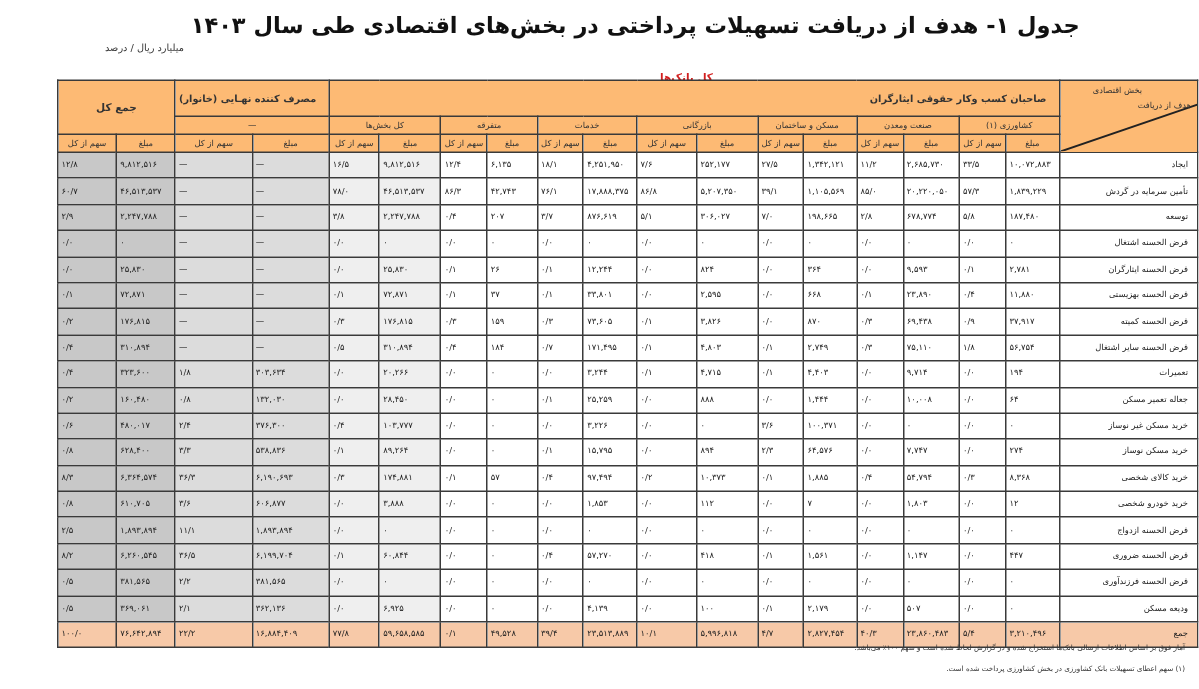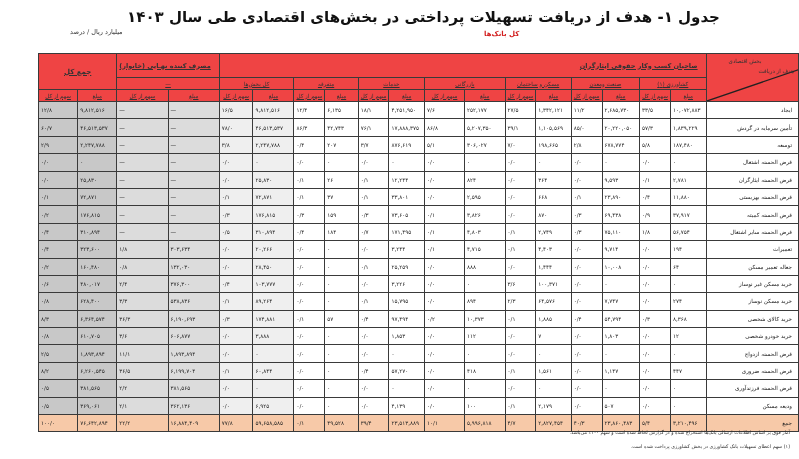--- a/index.html
+++ b/index.html
@@ -2,26 +2,26 @@
 <html><head>
 <meta charset="utf-8">
 <style>
   html, body { margin:0; padding:0; background:#ffffff; }
   body { width:799px; height:459px; position:relative; overflow:hidden;
          font-family:"DejaVu Sans", sans-serif; color:#222; }
   .title { position:absolute; top:8px; left:0; width:799px; text-align:center;
            font-family:"DejaVu Sans", sans-serif; font-weight:bold; font-size:15px;
            direction:rtl; color:#111;margin-left:24px; }
   .unit { position:absolute; top:28px; left:70px; font-size:6.5px; color:#333; direction:rtl; }
-  .banks { position:absolute; top:30px; left:440px; font-size:7px; color:#d21f1f; direction:rtl; font-weight:bold;margin-left:44px; }
+  .banks { position:absolute; top:48px; left:440px; font-size:7px; color:#d21f1f; direction:rtl; font-weight:bold; }
   table.grid { position:absolute; top:53px; left:38px; border-collapse:collapse;
                direction:rtl; table-layout:fixed; }
   table.grid td, table.grid th { border:1px solid #3a3a3a; padding:0 2px; font-size:5.6px;
                white-space:nowrap; overflow:hidden; text-align:left; font-weight:normal; }
-  table.grid th { background:#ef4444; text-align:center; color:#333;text-decoration:underline; }
+  table.grid th { background:#fdba74; text-align:center; color:#333; }
   th.red { color:#d21f1f; font-weight:bold !important; font-size:6.5px !important; text-align:right !important; padding-right:8px !important;}
   th.grand { font-size:7px !important; font-weight:bold !important; }
   tr.hdr1 { height:24px; }
   tr.hdr2 { height:12px; }
   tr.hdr3 { height:12px; }
   tr.drow { height:17.4px; }
   tr.total td { background:#f7c9a8 !important; }
   td.label { text-align:right !important; font-size:6px; background:#fff; padding-right:6px !important; }
   td.num { background:#fff; }
   td.sum { background:#efefef; }

